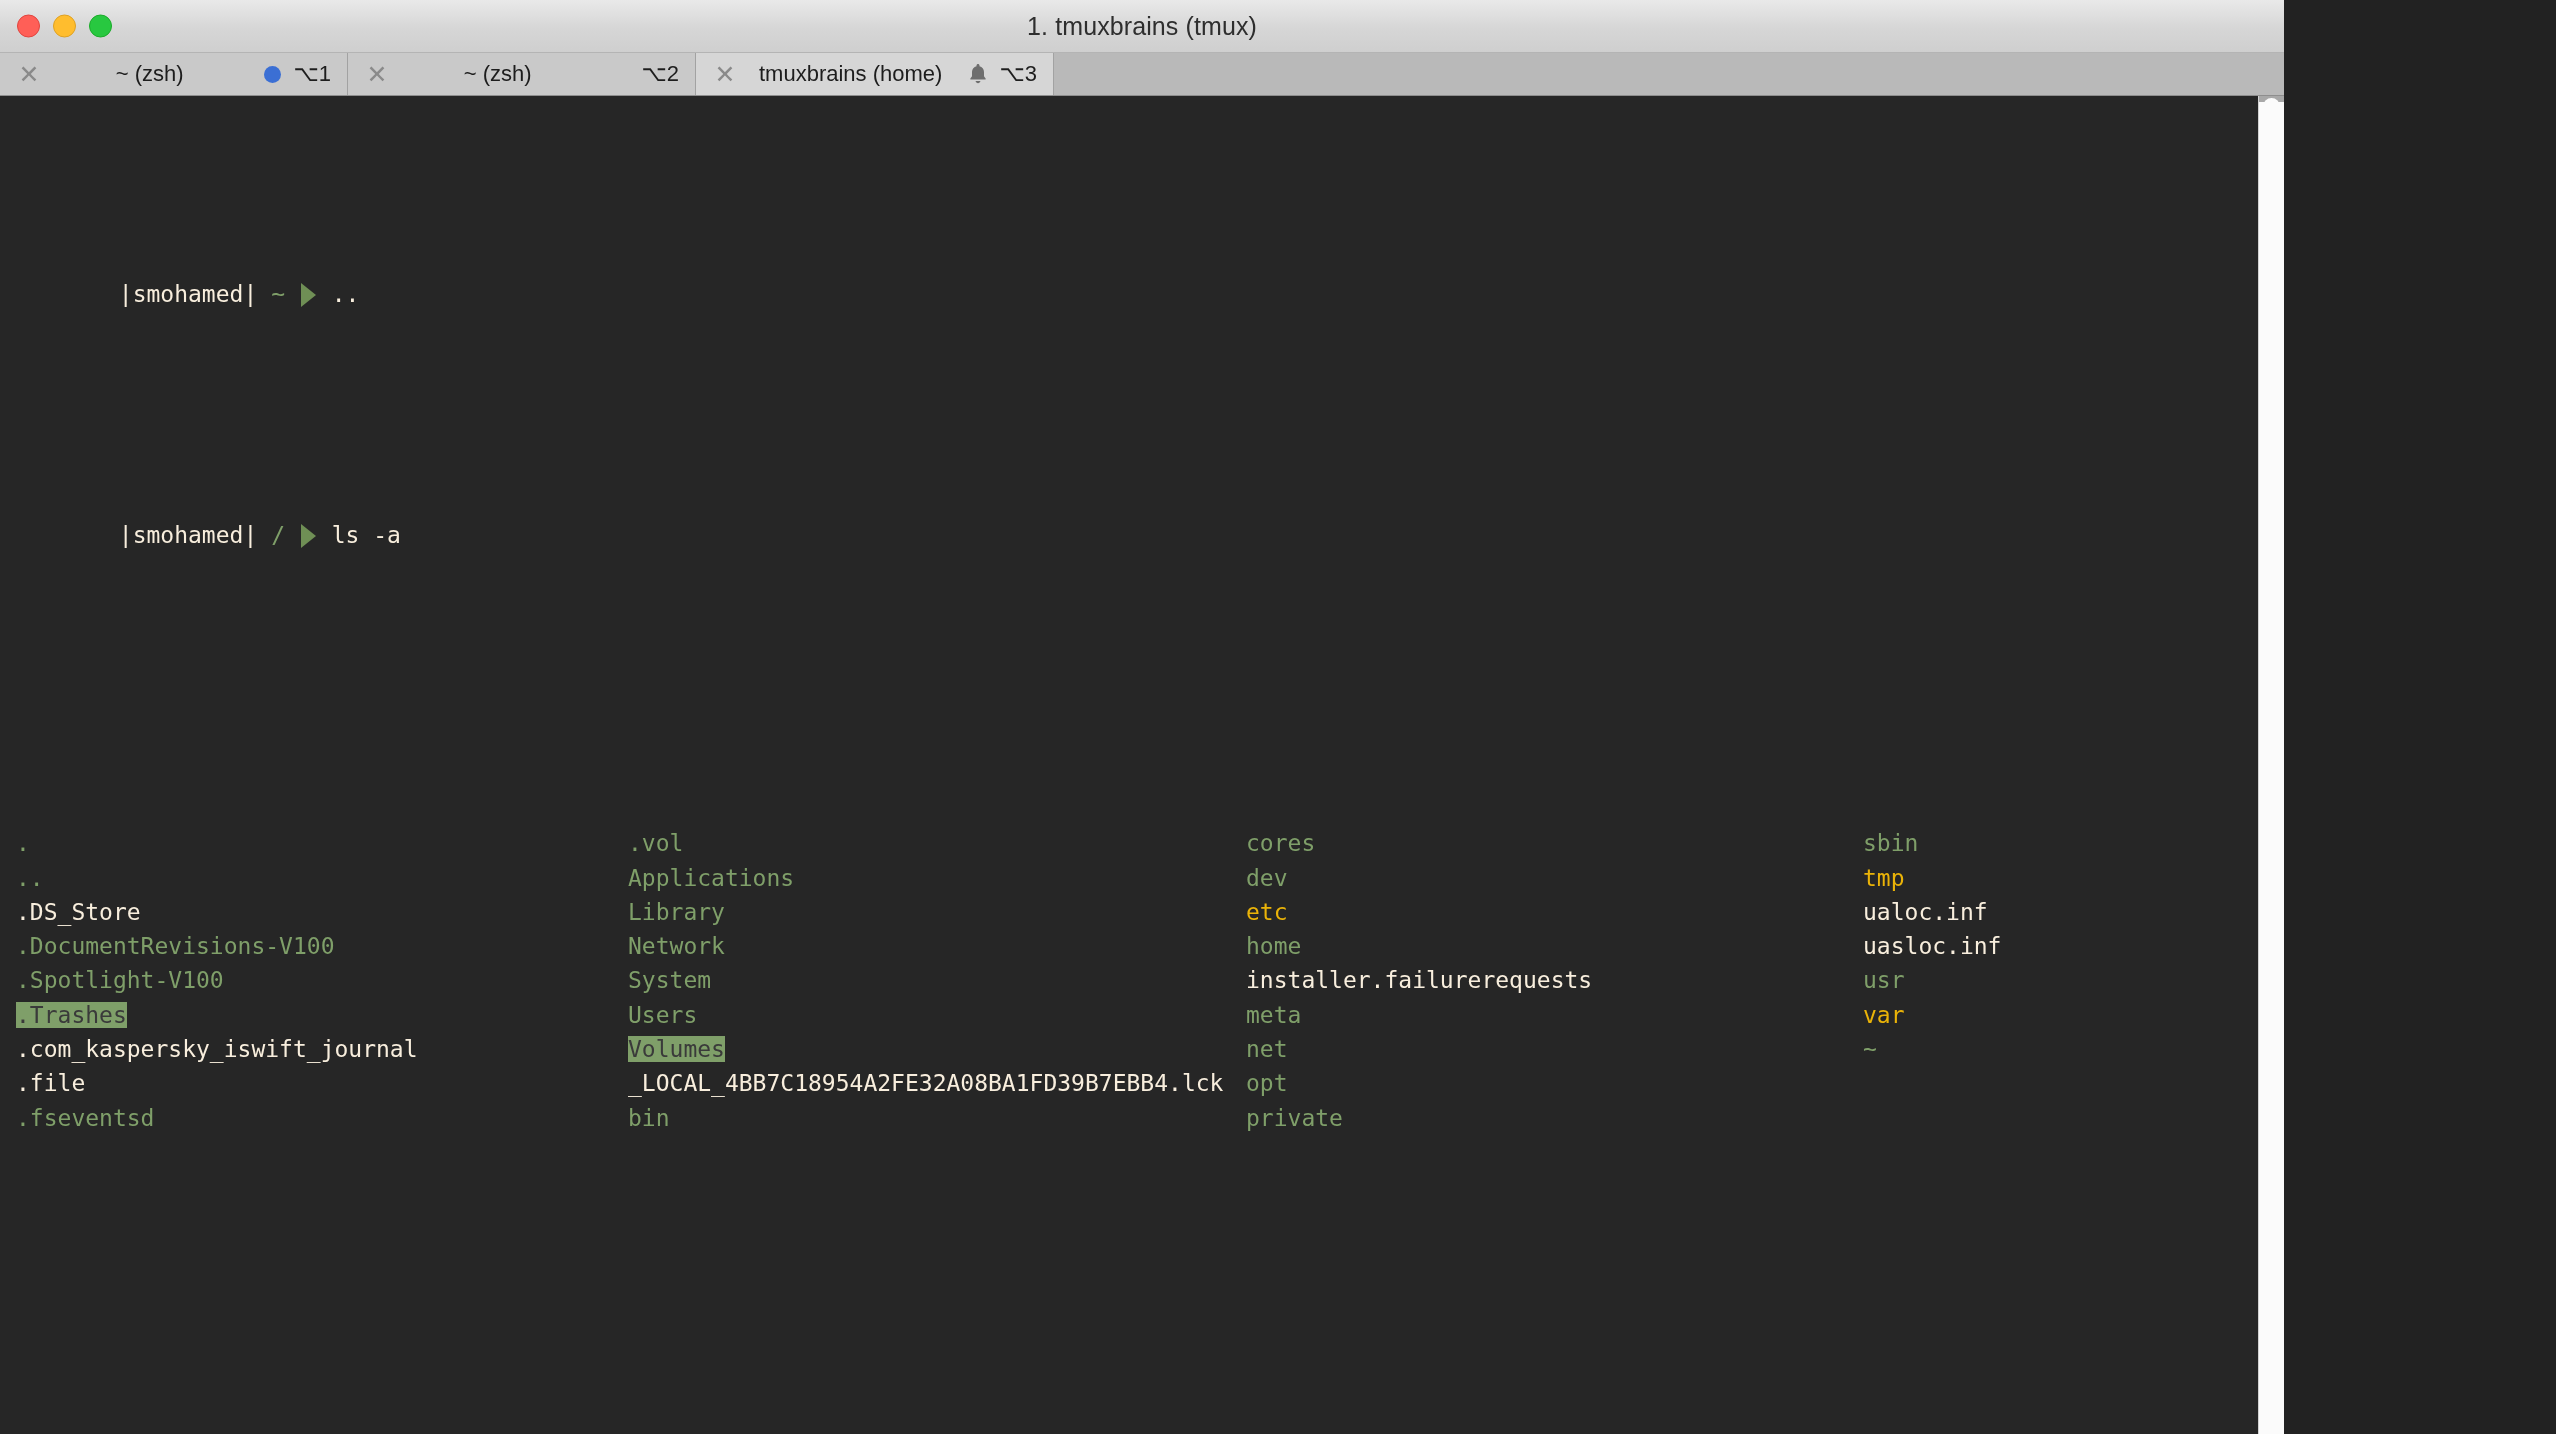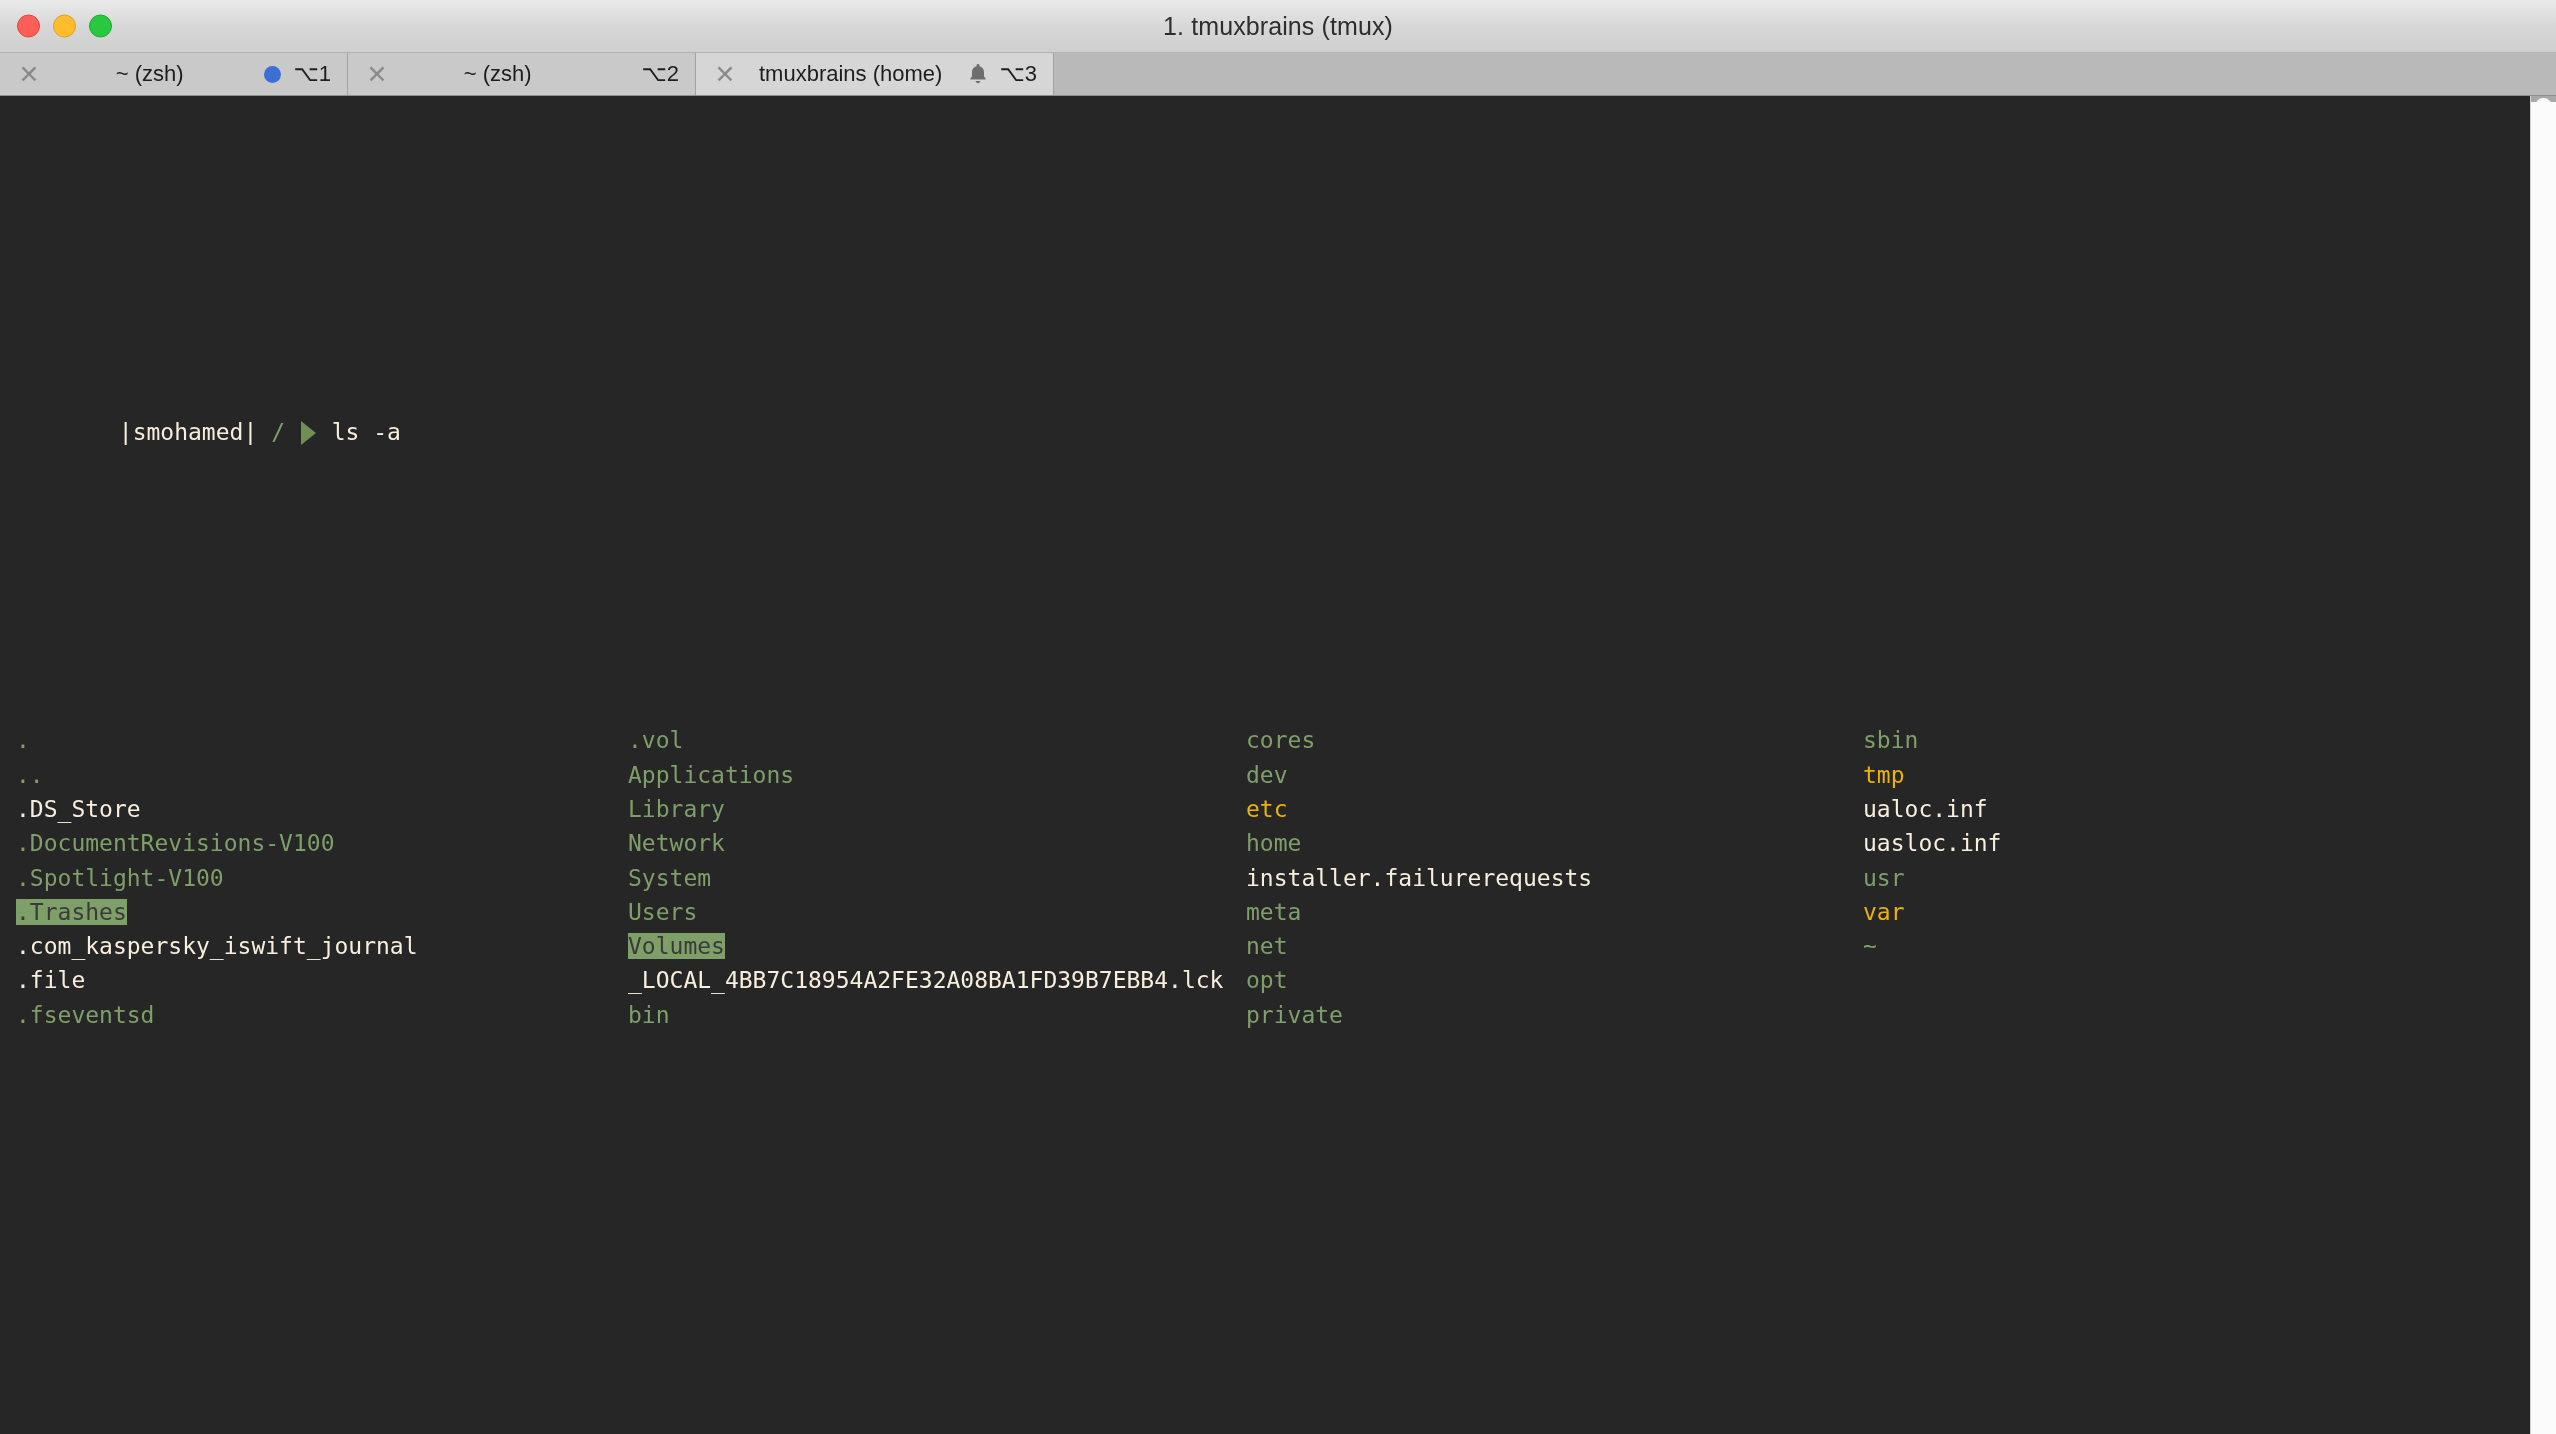--- a/index.html
+++ b/index.html
@@ -11,21 +11,21 @@
   body {
     width: 2556px;
     height: 1434px;
     overflow: hidden;
     font-family: "DejaVu Sans Mono", monospace;
   }
 
   
   .window {
     position: relative;
-    width: 2556px;
+    width: 2284px;
     height: 1434px;
     background: #2b2b2b;
     overflow: hidden;
   }
 
   .titlebar {
     position: relative;
     height: 52px;
     background: linear-gradient(to bottom, #e9e9e9 0%, #d6d6d6 55%, #cfcfcf 100%);
     border-bottom: 1px solid #b4b4b4;
@@ -247,20 +247,23 @@
       <span class="tab-key">⌥3</span>
     </div>
 
     <div class="tabbar-filler"></div>
   </div>
 
   <div class="terminal">
     <div class="screen">
 
       
+      <div class="row">
+        <span class="c-white">|smohamed|</span><span> </span><span class="c-path">~</span><span> </span><span class="tri"></span><span> </span><span class="c-white">..</span>
+      </div>
 
       
 
       
       <div class="row">
         <span class="c-white">|smohamed|</span><span> </span><span class="c-path">/</span><span> </span><span class="tri"></span><span> </span><span class="c-white">ls -a</span>
       </div>
 
       
       <div class="row">&nbsp;</div>

